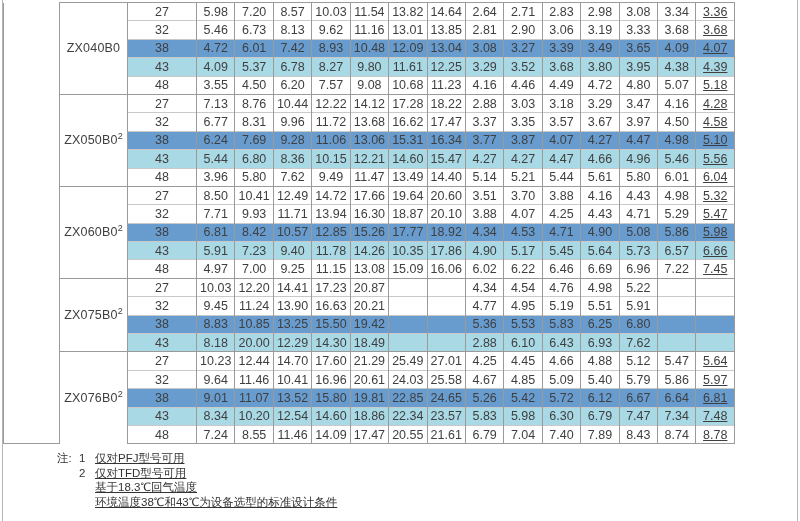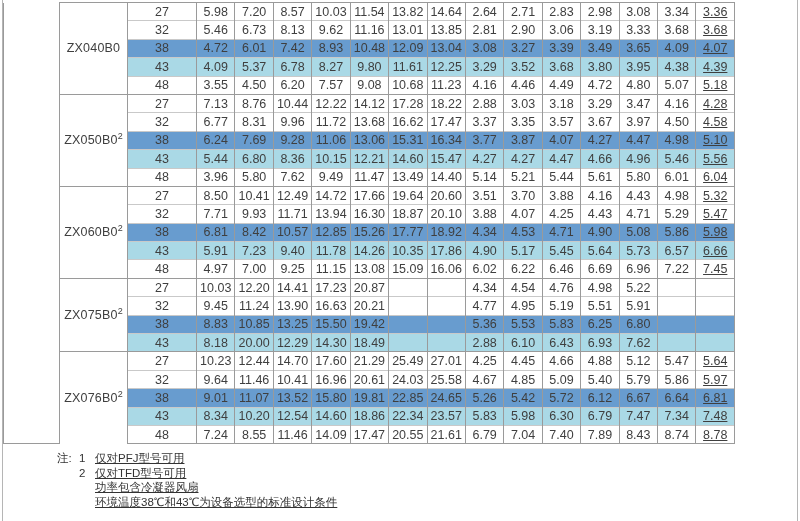--- a/index.html
+++ b/index.html
@@ -498,21 +498,21 @@
         <span class="note-text">仅对PFJ型号可用</span>
       </div>
       <div class="note-line">
         <span class="note-label"></span>
         <span class="note-num">2</span>
         <span class="note-text">仅对TFD型号可用</span>
       </div>
       <div class="note-line">
         <span class="note-label"></span>
         <span class="note-num"></span>
-        <span class="note-text">功率包含冷凝器风扇</span>
+        <span class="note-text">基于18.3℃回气温度</span>
       </div>
       <div class="note-line">
         <span class="note-label"></span>
         <span class="note-num"></span>
         <span class="note-text">环境温度38℃和43℃为设备选型的标准设计条件</span>
       </div>
     </div>
 </div>
 
 </body></html>

